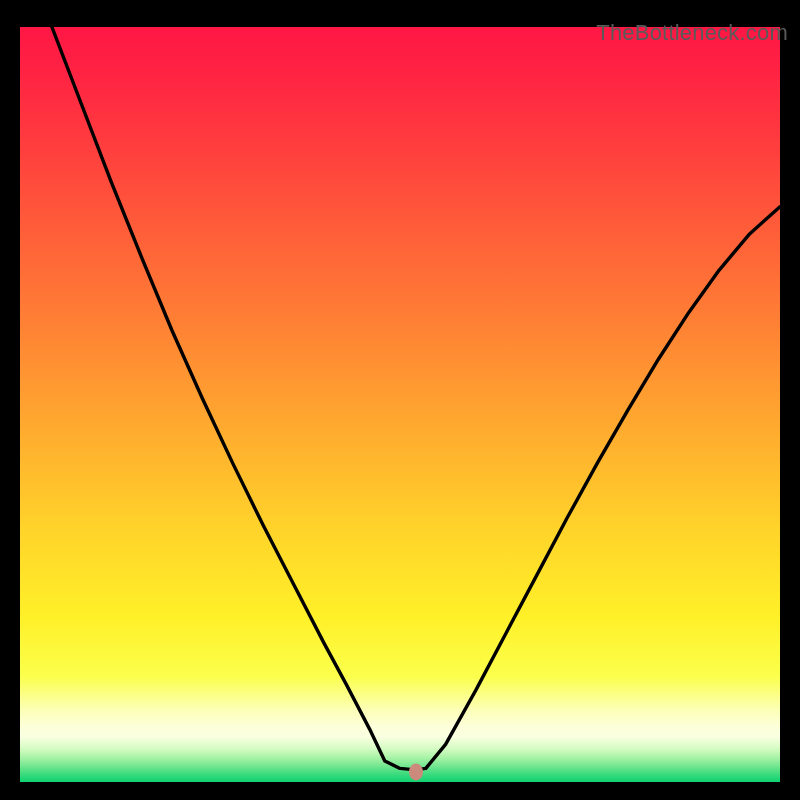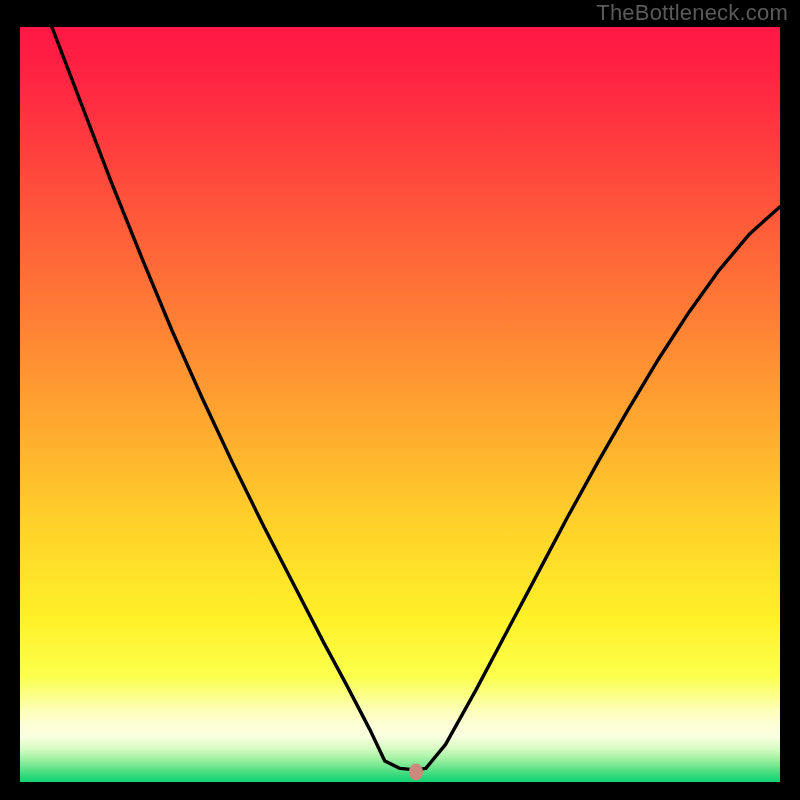--- a/index.html
+++ b/index.html
@@ -12,21 +12,21 @@
     overflow: hidden;
   }
   .container {
     position: relative;
     width: 800px;
     height: 800px;
     background: #000;
   }
   .watermark {
     position: absolute;
-    top: 0;
+    top: 20px;
     right: 12px;
     color: #5a5a5a;
     font-size: 22px;
     font-weight: 400;
     letter-spacing: 0.2px;
     z-index: 10;
   }
   .plot {
     position: absolute;
     left: 20px;

